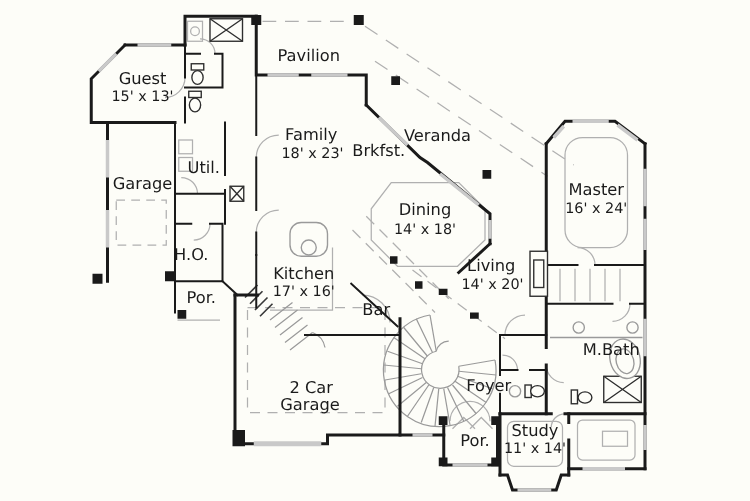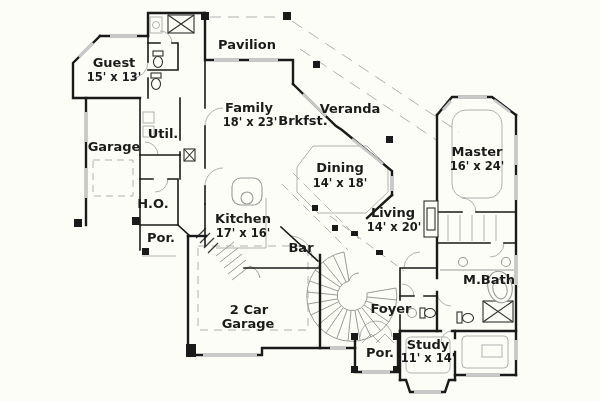--- a/index.html
+++ b/index.html
@@ -1,16 +1,16 @@
 <!DOCTYPE html>
 <html><head>
 <meta charset="utf-8">
 <style>
   html,body{margin:0;padding:0;background:#fff;}
-  .stage{width:600px;height:401px;background:#fdfdf8;position:relative;overflow:hidden;font-weight:bold;}
+  .stage{width:600px;height:401px;background:#fdfdf8;position:relative;overflow:hidden;}
   svg{display:block;}
   text{font-family:"DejaVu Sans","Liberation Sans",sans-serif;fill:#1b1b1b;}
   .room{font-size:13px;}
   .dims{font-size:11.5px;}
 </style>
 </head>
 <body>
 
 <div class="stage">
 <svg viewBox="0 0 600 401" width="600" height="401">

